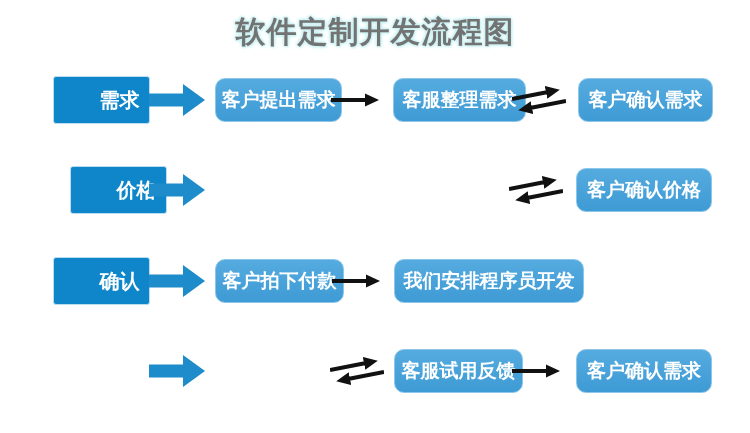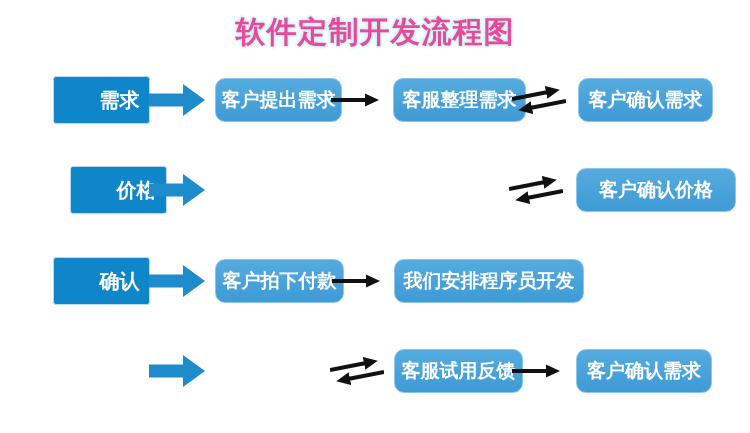--- a/index.html
+++ b/index.html
@@ -2,21 +2,21 @@
 <html><head>
 <meta charset="utf-8">
 <style>
   html,body{margin:0;padding:0;background:#fff;}
   #canvas{
     position:relative;width:750px;height:433px;background:#ffffff;
     font-family:"Liberation Sans","DejaVu Sans",sans-serif;overflow:hidden;
   }
   .title{
     position:absolute;top:12px;left:0;width:750px;height:42px;
-    text-align:center;font-size:30px;font-weight:bold;color:#ec4899;
+    text-align:center;font-size:30px;font-weight:bold;color:#737373;
     letter-spacing:1px;
     text-shadow:0 0 2px #c9f0f2,0 0 4px #c9f0f2,1px 1px 3px #c9f0f2,-1px -1px 3px #c9f0f2;
   }
   .stage{
     position:absolute;width:97px;height:48px;background:#0e86c9;
     border:1px solid #bcdcef;border-radius:3px;box-sizing:border-box;
     color:#fff;font-size:20px;font-weight:bold;text-align:center;line-height:46px;padding-left:36px;
   }
   .pbox{
     position:absolute;height:44px;border-radius:10px;box-sizing:border-box;
@@ -62,21 +62,21 @@
 
   <div class="stage" style="left:70px;top:166px">价格协商</div>
   <svg class="arrow" style="left:149px;top:172px" width="56" height="36">
     <rect x="0" y="11.5" width="35" height="13" fill="#1e8ccb"></rect>
     <polygon points="34,2 56,18 34,34" fill="#1e8ccb"></polygon>
   </svg>
   <svg class="arrow" style="left:509px;top:168px" width="54" height="44">
     <line x1="0" y1="21" x2="36" y2="14" stroke="#111111" stroke-width="4" marker-end="url(#ah)"></line>
     <line x1="54" y1="23" x2="18" y2="30" stroke="#111111" stroke-width="4" marker-end="url(#ah)"></line>
   </svg>
-  <div class="pbox" style="left:564px;top:168px;width:160px">客户确认价格</div>
+  <div class="pbox" style="left:564px;top:168px;width:136px">客户确认价格</div>
 
   <div class="stage" style="left:53px;top:257px">确认合作</div>
   <svg class="arrow" style="left:149px;top:263px" width="56" height="36">
     <rect x="0" y="11.5" width="35" height="13" fill="#1e8ccb"></rect>
     <polygon points="34,2 56,18 34,34" fill="#1e8ccb"></polygon>
   </svg>
   <div class="pbox" style="left:203px;top:259px;width:129px">客户拍下付款</div>
   <svg class="arrow" style="left:332px;top:273px" width="50" height="16">
     <line x1="0" y1="8" x2="36" y2="8" stroke="#111111" stroke-width="4" marker-end="url(#ah)"></line>
   </svg>

